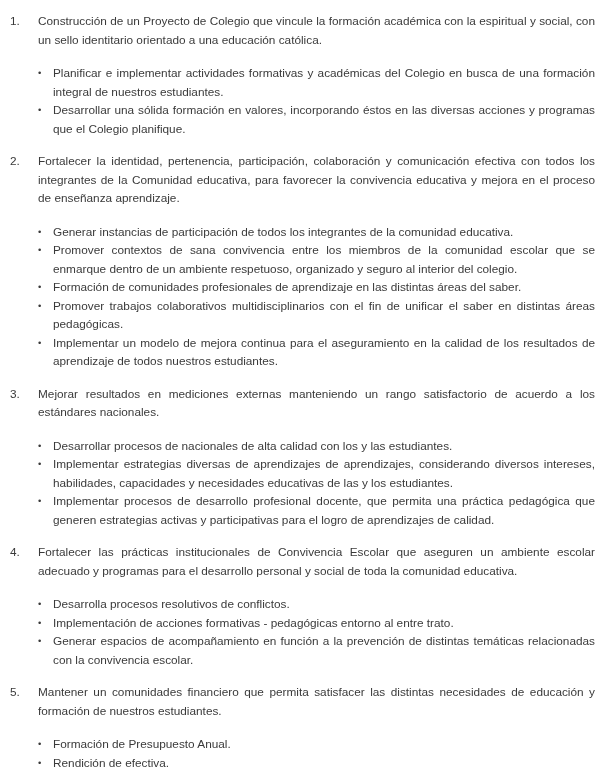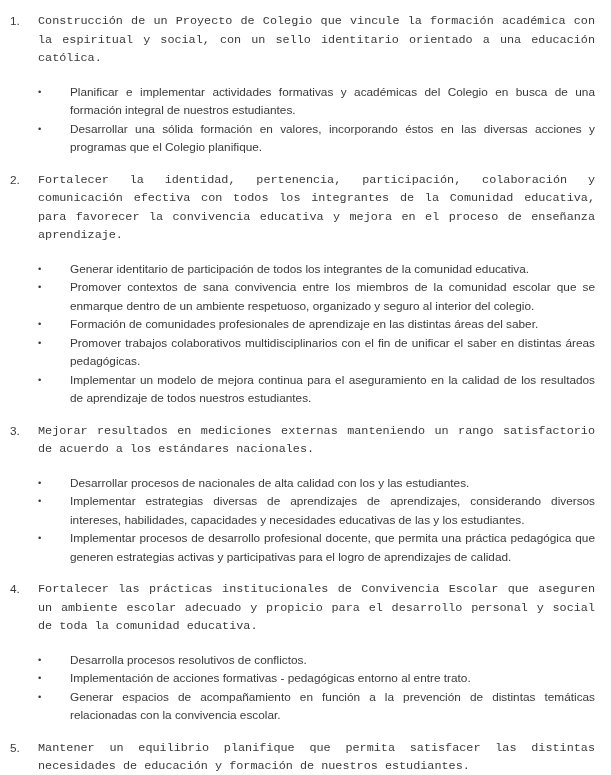--- a/index.html
+++ b/index.html
@@ -27,38 +27,36 @@
     display: flex;
     margin: 0 0 15px 0;
   }
   .item-number {
     flex: none;
     width: 28px;
   }
   .item-text {
     flex: 1;
     text-align: justify;
-    font-family: Liberation Mono, monospace;
   }
   .bullet-list {
     margin: 0 0 14px 28px;
   }
   .bullet-item {
     display: flex;
   }
   .bullet-marker {
     flex: none;
     width: 15px;
     font-size: 9.5px;
     line-height: 18.5px;
   }
   .bullet-text {
     flex: 1;
     text-align: justify;
-    margin-left: 17px;
   }
 </style>
 </head>
 <body>
 
 <div class="page">
     <div class="numbered-item">
       <div class="item-number">1.</div>
       <div class="item-text">Construcción de un Proyecto de Colegio que vincule la formación académica con la espiritual y social, con un sello identitario orientado a una educación católica.</div>
     </div>
@@ -72,21 +70,21 @@
         <span class="bullet-text">Desarrollar una sólida formación en valores, incorporando éstos en las diversas acciones y programas que el Colegio planifique.</span>
       </div>
     </div>
     <div class="numbered-item">
       <div class="item-number">2.</div>
       <div class="item-text">Fortalecer la identidad, pertenencia, participación, colaboración y comunicación efectiva con todos los integrantes de la Comunidad educativa, para favorecer la convivencia educativa y mejora en el proceso de enseñanza aprendizaje.</div>
     </div>
     <div class="bullet-list">
       <div class="bullet-item">
         <span class="bullet-marker">•</span>
-        <span class="bullet-text">Generar identitario de participación de todos los integrantes de la comunidad educativa.</span>
+        <span class="bullet-text">Generar instancias de participación de todos los integrantes de la comunidad educativa.</span>
       </div>
       <div class="bullet-item">
         <span class="bullet-marker">•</span>
         <span class="bullet-text">Promover contextos de sana convivencia entre los miembros de la comunidad escolar que se enmarque dentro de un ambiente respetuoso, organizado y seguro al interior del colegio.</span>
       </div>
       <div class="bullet-item">
         <span class="bullet-marker">•</span>
         <span class="bullet-text">Formación de comunidades profesionales de aprendizaje en las distintas áreas del saber.</span>
       </div>
       <div class="bullet-item">
@@ -111,39 +109,39 @@
         <span class="bullet-marker">•</span>
         <span class="bullet-text">Implementar estrategias diversas de aprendizajes de aprendizajes, considerando diversos intereses, habilidades, capacidades y necesidades educativas de las y los estudiantes.</span>
       </div>
       <div class="bullet-item">
         <span class="bullet-marker">•</span>
         <span class="bullet-text">Implementar procesos de desarrollo profesional docente, que permita una práctica pedagógica que generen estrategias activas y participativas para el logro de aprendizajes de calidad.</span>
       </div>
     </div>
     <div class="numbered-item">
       <div class="item-number">4.</div>
-      <div class="item-text">Fortalecer las prácticas institucionales de Convivencia Escolar que aseguren un ambiente escolar adecuado y propicio para el desarrollo personal y social de toda la comunidad educativa.</div>
+      <div class="item-text">Fortalecer las prácticas institucionales de Convivencia Escolar que aseguren un ambiente escolar adecuado y programas para el desarrollo personal y social de toda la comunidad educativa.</div>
     </div>
     <div class="bullet-list">
       <div class="bullet-item">
         <span class="bullet-marker">•</span>
         <span class="bullet-text">Desarrolla procesos resolutivos de conflictos.</span>
       </div>
       <div class="bullet-item">
         <span class="bullet-marker">•</span>
         <span class="bullet-text">Implementación de acciones formativas - pedagógicas entorno al entre trato.</span>
       </div>
       <div class="bullet-item">
         <span class="bullet-marker">•</span>
         <span class="bullet-text">Generar espacios de acompañamiento en función a la prevención de distintas temáticas relacionadas con la convivencia escolar.</span>
       </div>
     </div>
     <div class="numbered-item">
       <div class="item-number">5.</div>
-      <div class="item-text">Mantener un equilibrio planifique que permita satisfacer las distintas necesidades de educación y formación de nuestros estudiantes.</div>
+      <div class="item-text">Mantener un comunidades financiero que permita satisfacer las distintas necesidades de educación y formación de nuestros estudiantes.</div>
     </div>
     <div class="bullet-list">
       <div class="bullet-item">
         <span class="bullet-marker">•</span>
         <span class="bullet-text">Formación de Presupuesto Anual.</span>
       </div>
       <div class="bullet-item">
         <span class="bullet-marker">•</span>
         <span class="bullet-text">Rendición de efectiva.</span>
       </div>

